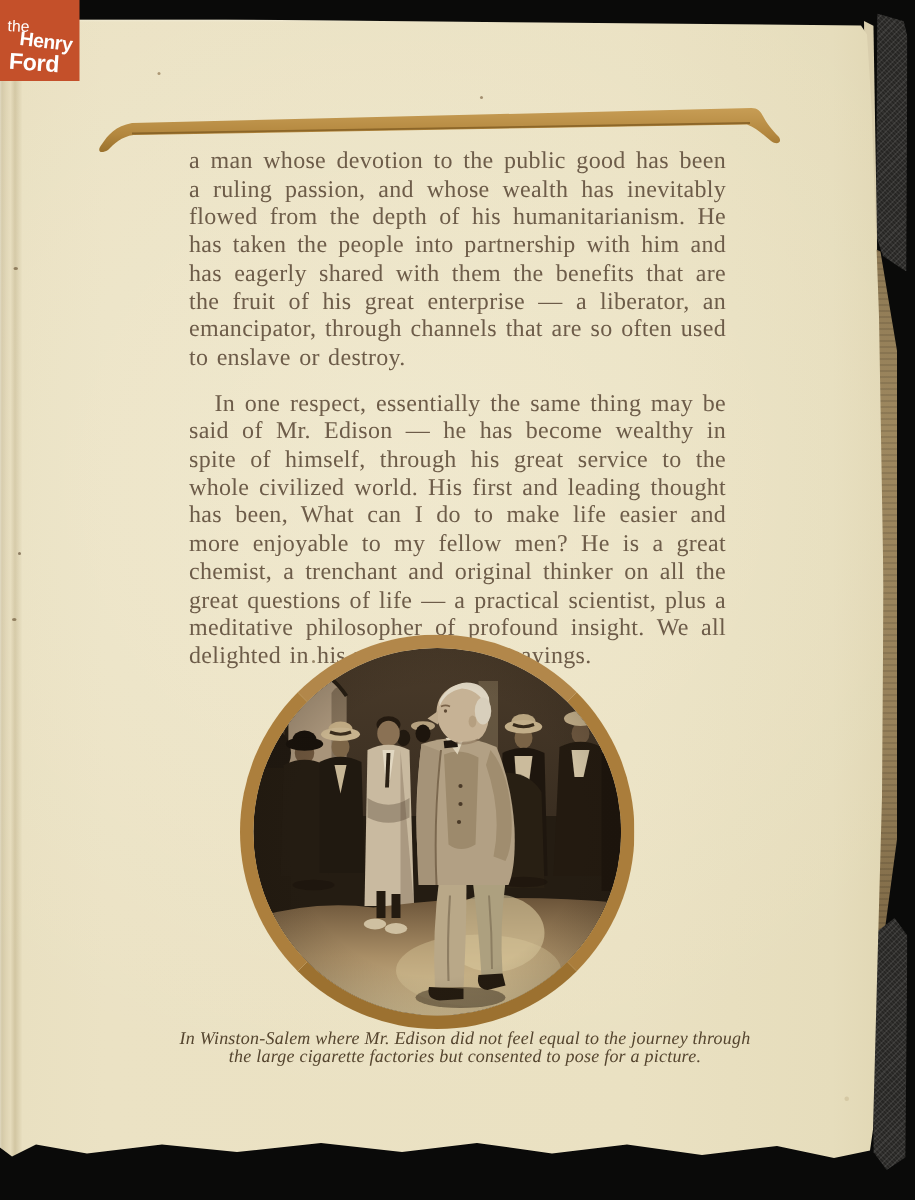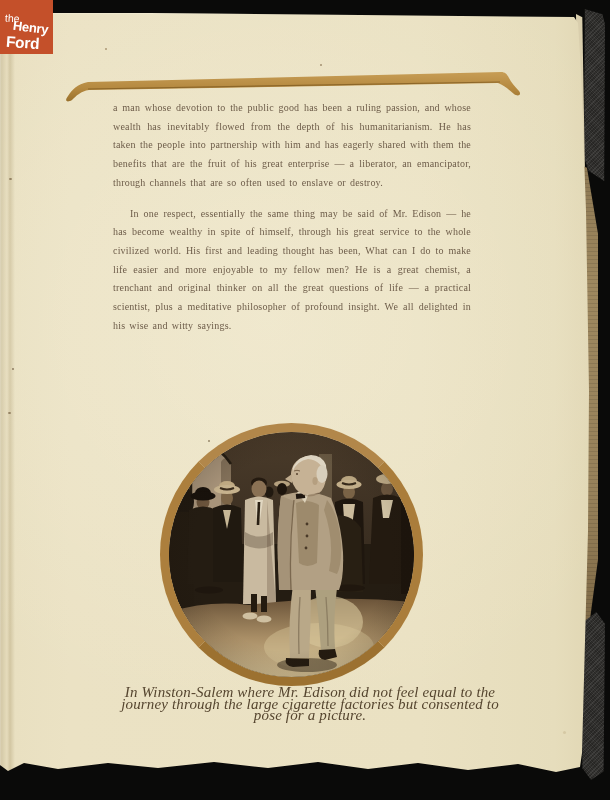--- a/index.html
+++ b/index.html
@@ -32,36 +32,36 @@
     box-shadow:inset 0 2px 2px rgba(255,255,248,.8), inset 0 -4px 6px rgba(110,90,55,.18);
     clip-path:polygon(0px 2px,150px 2px,360px 4px,574px 6px,
       578px 12px,581px 60px,586px 200px,589px 380px,588px 520px,585px 630px,582px 742px,580px 756px,
       556px 761px,518px 753px,468px 759px,418px 752px,368px 758px,318px 751px,268px 757px,214px 751px,
       158px 757px,108px 752px,58px 758px,24px 752px,8px 760px,0px 754px);}
 
   
   .head-rule{position:absolute;left:64px;top:59px;width:462px;height:34px;}
 
   
-  .text-block{position:absolute;left:113px;top:88px;width:358px;color:#6d5c49;
-    font-size:10px;line-height:18.7px;text-align:justify;letter-spacing:.2px;word-spacing:1.4px;}
+  .text-block{position:absolute;left:126px;top:88px;width:358px;color:#6d5c49;
+    font-size:16px;line-height:18.7px;text-align:justify;letter-spacing:.2px;word-spacing:1.4px;}
   .text-block p{margin:0;}
   .text-block p.indent{text-indent:17px;margin-top:12px;}
 
   
   .photo-ring{position:absolute;left:160px;top:412px;width:263px;height:263px;border-radius:50%;
     box-sizing:border-box;border:9px solid #aa7d3b;
     border-top-color:#b2874a;border-left-color:#ac7f3d;border-bottom-color:#9c7130;
     box-shadow:inset 0 0 0 1.5px rgba(88,58,20,.55);
     background:#e7ddbc;overflow:hidden;}
   .photo-ring svg{position:absolute;left:0;top:0;width:245px;height:245px;}
 
   
   .caption{position:absolute;left:112px;top:676px;width:396px;text-align:center;
-    font-style:italic;font-size:15px;line-height:11.6px;color:#55452f;letter-spacing:.15px;font-family:Liberation Serif, serif;}
+    font-style:italic;font-size:12px;line-height:11.6px;color:#55452f;letter-spacing:.15px;font-family:Liberation Serif, serif;}
 
   
   .sp{position:absolute;border-radius:50%;opacity:.65;z-index:3;}
   .s1{left:9px;top:167px;width:3px;height:2px;background:#6a5436;}
   .s2{left:12px;top:357px;width:2px;height:2px;background:#5f4c33;}
   .s3{left:8px;top:401px;width:3px;height:2px;background:#6a5436;}
   .s4{left:105px;top:37px;width:2px;height:2px;background:#8a6f4a;}
   .s5{left:320px;top:53px;width:2px;height:2px;background:#7c6342;}
   .s6{left:208px;top:429px;width:2px;height:2px;background:#6a5436;}
   .s7{left:563px;top:720px;width:3px;height:3px;background:#cdbf98;}

